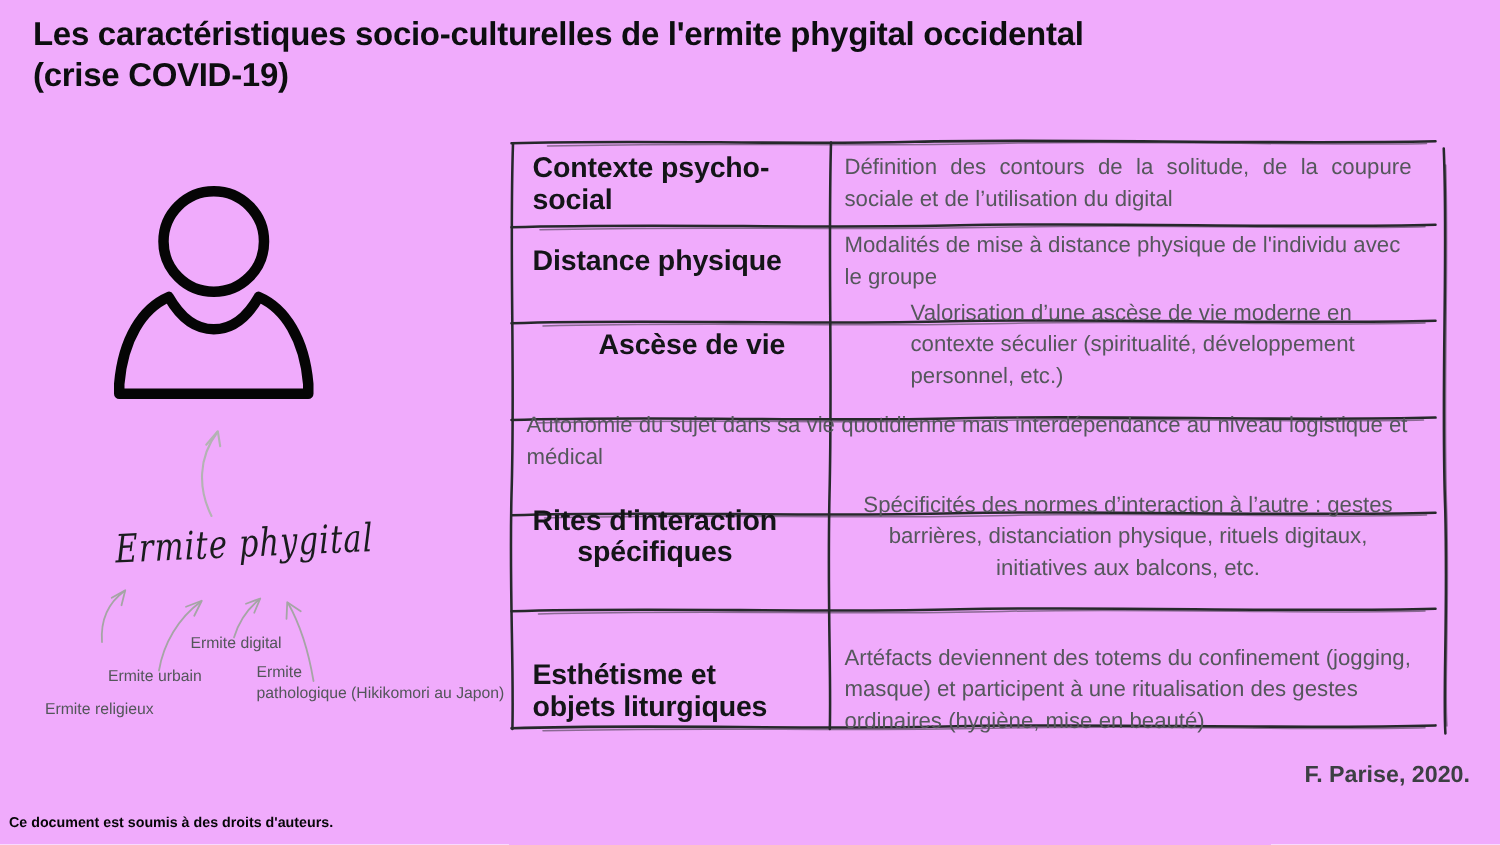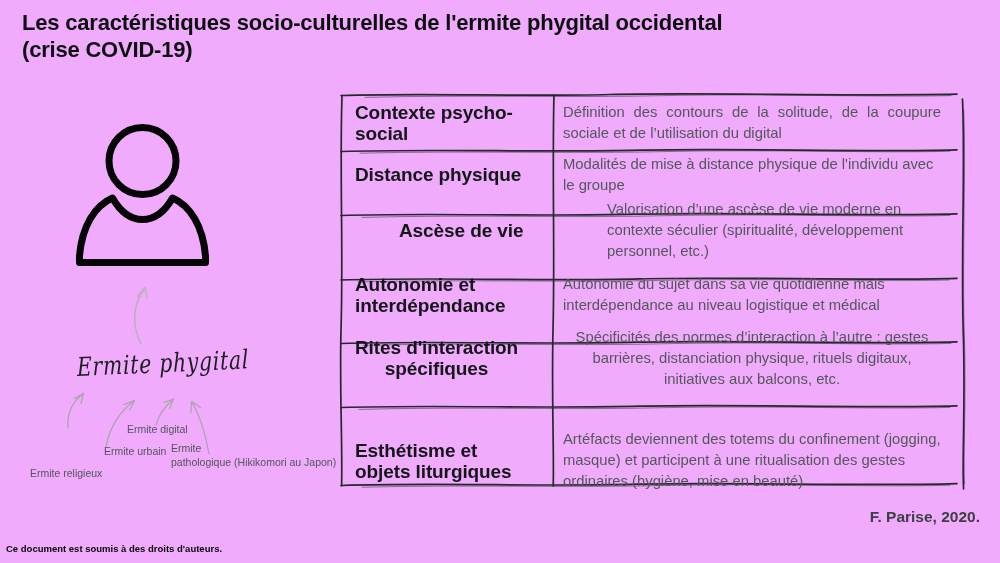--- a/index.html
+++ b/index.html
@@ -133,21 +133,21 @@
       <path class="sketch sketch-main" d="M342,96 C339.5,170 343.5,250 341,330 C339.5,392 342.6,442 341.6,486"></path>
       <path class="sketch sketch-main" d="M554,95 C552,170 555,250 553,330 C551.5,400 554.2,452 553.2,486"></path>
       <path class="sketch sketch-main" d="M962.5,99 C965.5,170 960.5,260 963.5,340 C965.2,410 962,462 963.6,489"></path>
       <path class="sketch sketch-echo" d="M963.8,110 C966,180 961.8,265 964.6,345 C966,412 963,458 964.6,484"></path>
     </g>
   </svg>
 
   <div class="ermite-label">Ermite phygital</div>
 
   <div class="dlabel" style="left:30px;top:422px;margin-top:44px;">Ermite religieux</div>
-  <div class="dlabel" style="left:104px;top:444px;">Ermite urbain</div>
+  <div class="dlabel" style="left:72px;top:444px;">Ermite urbain</div>
   <div class="dlabel" style="left:127px;top:422px;">Ermite digital</div>
   <div class="dlabel" style="left:171px;top:441px;">
     <div>Ermite</div>
     <div><span>pathologique (</span><span class="it">Hikikomori</span><span> au Japon)</span></div>
   </div>
 
   <div class="htable">
 
     <div class="hrow r1">
       <div class="term-cell">
@@ -171,24 +171,20 @@
     <div class="hrow r3">
       <div class="term-cell">
         <div class="term-text">Ascèse de vie</div>
       </div>
       <div class="def-cell">
         <div class="def-text">Valorisation d’une ascèse de vie moderne en contexte séculier (spiritualité, développement personnel, etc.)</div>
       </div>
     </div>
 
     <div class="hrow r4">
-      <div class="term-cell">
-        <div class="term-text">Autonomie et
-interdépendance</div>
-      </div>
       <div class="def-cell">
         <div class="def-text">Autonomie du sujet dans sa vie quotidienne mais interdépendance au niveau logistique et médical</div>
       </div>
     </div>
 
     <div class="hrow r5">
       <div class="term-cell">
         <div class="term-text">Rites d'interaction
 spécifiques</div>
       </div>

